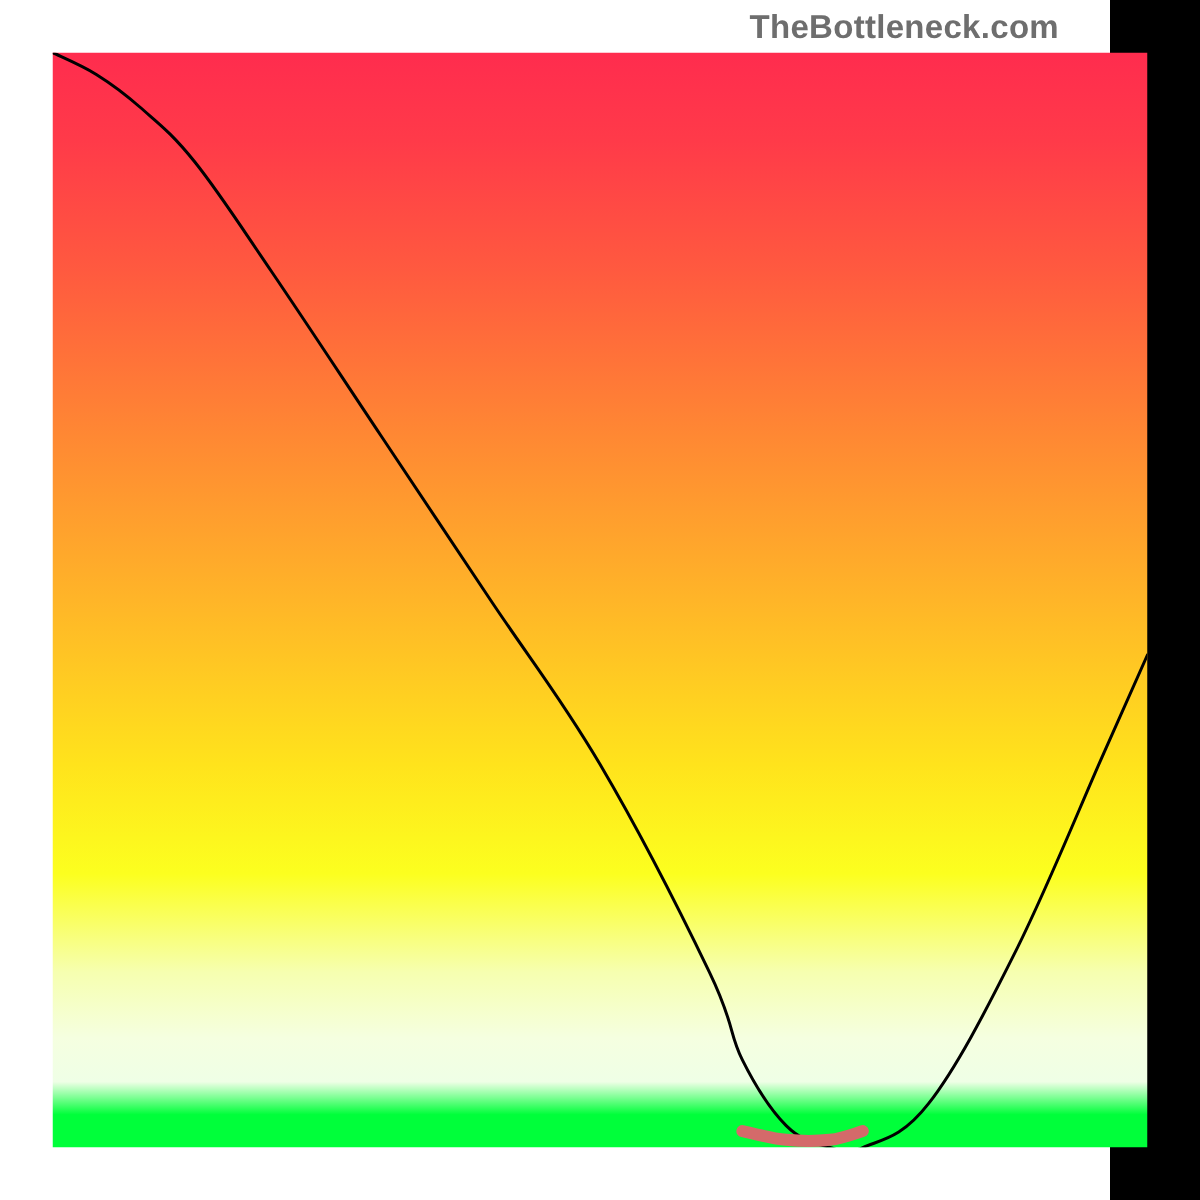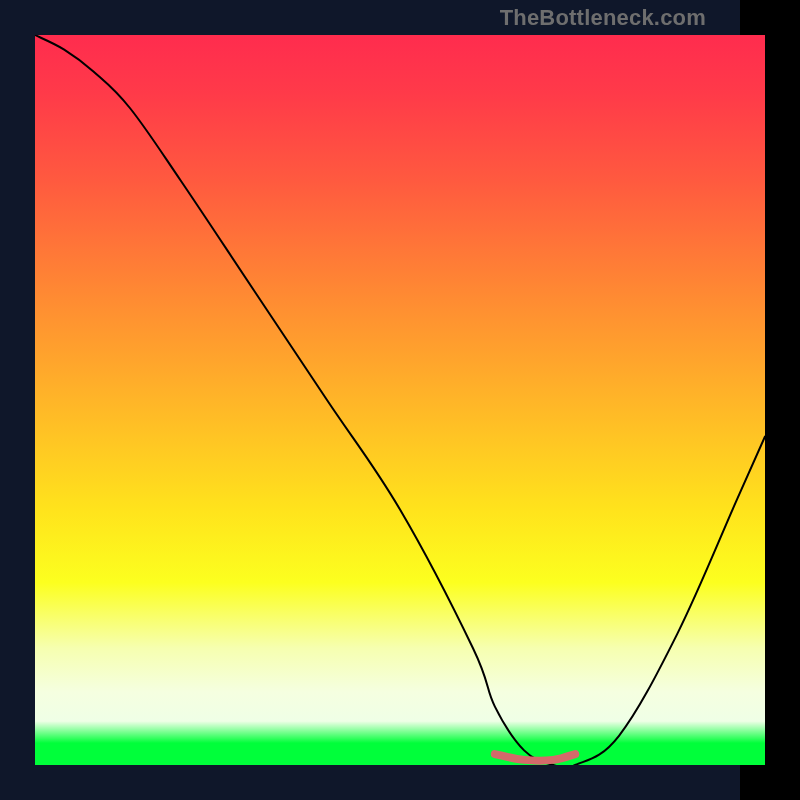--- a/index.html
+++ b/index.html
@@ -9,21 +9,21 @@
     height: 800px;
     background: #000000;
     overflow: hidden;
   }
   .frame {
     position: absolute;
     top: 0;
     left: 0;
     width: 740px;
     height: 800px;
-    background: #0f172a;
+    background: #ffffff;
   }
   .plot-area {
     position: absolute;
     left: 35px;
     top: 35px;
     width: 730px;
     height: 730px;
     overflow: hidden;
   }
   .gradient {

